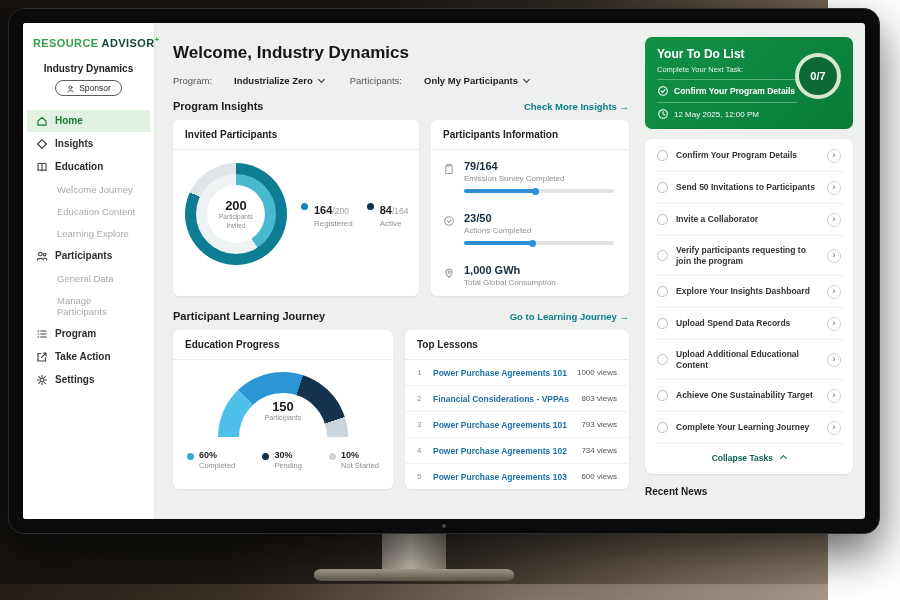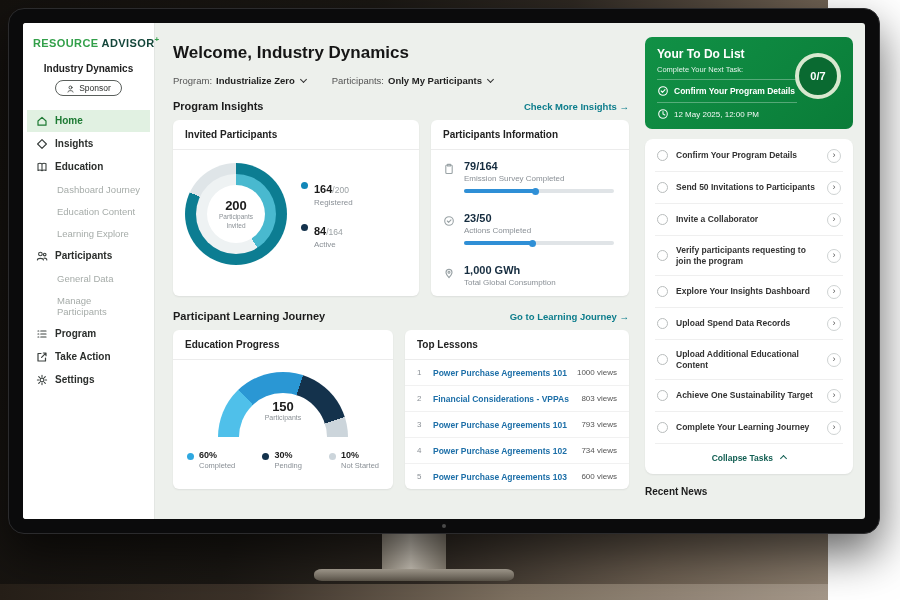--- a/index.html
+++ b/index.html
@@ -35,21 +35,21 @@
   .nav-item.active { background:#e1f1e2; color:#1d7a33; }
   .nav-icon { width:12px; height:12px; display:inline-flex; color:#3c4240; flex-shrink:0; }
   .nav-item.active .nav-icon { color:#1d7a33; }
   .nav-icon svg, .mini-icon svg { width:12px; height:12px; }
 
   
   .main { flex:1; padding:12px 12px 0 18px; min-width:0; }
   .page-title { font-size:17px; font-weight:bold; color:#161616; margin:8px 0 12px; }
   .filters { display:flex; align-items:center; gap:26px; font-size:9.5px; color:#555; }
   .filter { display:flex; align-items:center; cursor:pointer; }
-  .filter .val { font-weight:bold; color:#1f1f1f; margin-left:4px; }
+  .filter .val { font-weight:bold; color:#1f1f1f; margin-left:22px; }
   .caret { display:inline-block; width:5px; height:5px; border-right:1.3px solid #333;
     border-bottom:1.3px solid #333; transform:rotate(45deg); margin:0 0 2px 6px; }
   .caret.up { transform:rotate(-135deg); margin:3px 0 0 6px; }
   .section-head { display:flex; justify-content:space-between; align-items:center; margin:14px 0 8px; }
   .section-title { font-size:11px; font-weight:bold; color:#1c1c1c; }
   .section-link { font-size:9.5px; font-weight:bold; color:#0d7d8c; cursor:pointer; }
   .cards-row { display:flex; gap:12px; }
   .card { background:#fff; border-radius:6px; box-shadow:0 1px 2px rgba(0,0,0,.07); overflow:hidden; }
   .card-title { font-size:10px; font-weight:bold; color:#222; padding:9px 12px; border-bottom:1px solid #ececec; }
 
@@ -57,21 +57,21 @@
   .card-invited { width:246px; }
   .invited-body { display:flex; align-items:center; gap:14px; padding:13px 12px; }
   .donut { position:relative; width:102px; height:102px; border-radius:50%;
     background:conic-gradient(#0c7d92 0 82%, #dfe5e8 82% 100%); flex-shrink:0; }
   .donut-mid { position:absolute; inset:11px; border-radius:50%;
     background:conic-gradient(#49b9cf 0 41%, #eef2f3 41% 100%); }
   .donut-hole { position:absolute; inset:22px; border-radius:50%; background:#fff;
     display:flex; flex-direction:column; align-items:center; justify-content:center; text-align:center; }
   .donut-num { font-size:13px; font-weight:bold; color:#1b1b1b; }
   .donut-cap { font-size:6.5px; color:#8b9196; width:44px; line-height:1.3; }
-  .legend-col { display:flex; flex-direction:column; gap:14px; }
+  .legend-col { display:flex; flex-direction:row; gap:14px; }
   .leg-item { display:flex; gap:6px; align-items:flex-start; }
   .dot { width:7px; height:7px; border-radius:50%; margin-top:3px; flex-shrink:0; }
   .dot.c-reg { background:#1287b8; } .dot.c-act { background:#14324c; }
   .leg-val { font-size:11px; font-weight:bold; color:#1b1b1b; }
   .leg-tot { font-size:8.5px; font-weight:normal; color:#9aa0a3; }
   .leg-lab { font-size:8px; color:#8a9096; margin-top:1px; }
 
   
   .card-info { flex:1; }
   .info-row { display:flex; gap:9px; padding:10px 12px 9px; align-items:flex-start; }
@@ -179,21 +179,21 @@
           </div>
           <div class="nav-item">
             <span class="nav-icon">
                 <svg viewBox="0 0 12 12" fill="none" stroke="currentColor" stroke-width="1.1" stroke-linejoin="round">
                   <path d="M6 3C5 2.2 3.2 2.2 2 2.7v6.8C3.2 9 5 9 6 9.8 7 9 8.8 9 10 9.5V2.7C8.8 2.2 7 2.2 6 3Zm0 0v6.8"></path>
                 </svg>
               </span>
             <span class="nav-label">Education</span>
           </div>
           <div class="nav-item sub">
-            <span class="nav-label">Dashboard Journey</span>
+            <span class="nav-label">Welcome Journey</span>
           </div>
           <div class="nav-item sub">
             <span class="nav-label">Education Content</span>
           </div>
           <div class="nav-item sub">
             <span class="nav-label">Learning Explore</span>
           </div>
           <div class="nav-item">
             <span class="nav-icon">
                 <svg viewBox="0 0 12 12" fill="none" stroke="currentColor" stroke-width="1.1" stroke-linecap="round">

